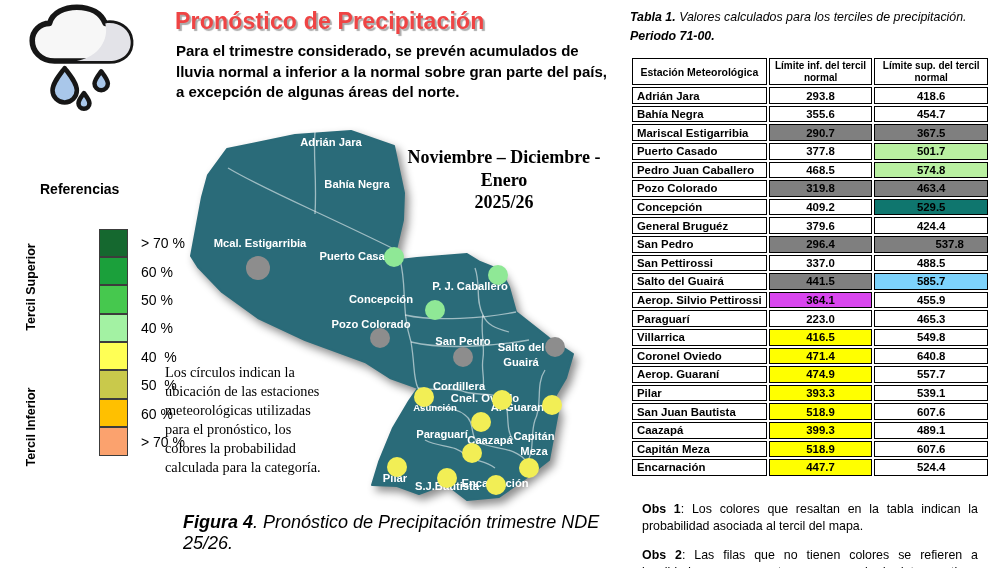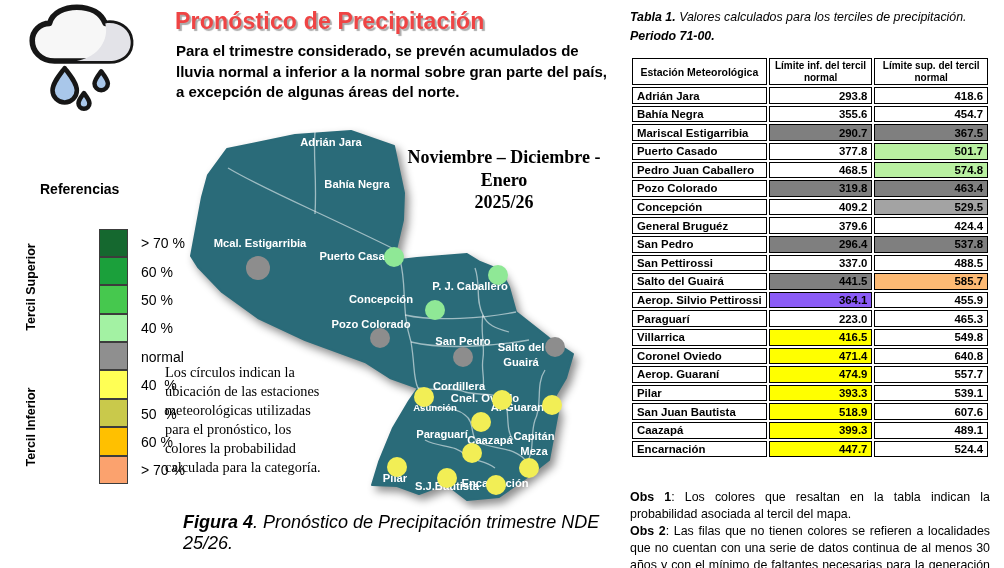--- a/index.html
+++ b/index.html
@@ -37,24 +37,24 @@
   
   #table-block{left:630px;top:8px;width:360px;}
   #table-title{font-size:12.4px;font-style:italic;line-height:1.5;}
   #table-title .tb{font-weight:bold;}
   #terciles-table{border-collapse:separate;border-spacing:2px;margin-top:11px;}
   #terciles-table th,#terciles-table td{border:1px solid #000;padding:0 4px;box-sizing:border-box;}
   #terciles-table th{font-size:10px;font-weight:bold;text-align:center;padding:1px 2px;line-height:1.15;}
   #terciles-table th.st{font-size:10.5px;}
   #terciles-table td{height:16.6px;font-size:11.4px;font-weight:bold;white-space:nowrap;}
   td.name{width:134px;text-align:left;}
-  td.val{width:128px;text-align:right;}
+  td.val{width:128px;text-align:center;}
   #obs-block{left:630px;top:489px;width:360px;font-size:12.4px;line-height:1.38;text-align:justify;}
   #obs-block b{font-weight:bold;}
-  #obs-block p{margin:0;}
+  #obs-block p{margin:12px;}
 </style>
 </head>
 <body>
 
 <svg class="abs" id="rain-icon" style="left:16px;top:4px;" width="142" height="122" viewBox="0 0 140 120">
   <path d="M 38,56 C 24,56 16,46 16,36 C 16,26 24,19 33,19 C 36,8 48,3 60,3
            C 74,3 84,9 88,19 C 100,17 112,24 113,36 C 114,48 105,56 92,56 Z" fill="#f7f7f7" stroke="#161616" stroke-width="5.5" stroke-linejoin="round"></path>
   <path d="M 88,19 C 100,17 112,24 113,36 C 114,48 105,56 92,56 L 60,56 C 82,52 92,34 88,19 Z" fill="#e3e3e8"></path>
   <g fill="#a9c7ea" stroke="#161616" stroke-width="4.5" stroke-linejoin="round">
     <path transform="translate(48,79)" d="M0,-16 C6,-8 12,-1 12,6 a12,12 0 1,1 -24,0 C-12,-1 -6,-8 0,-16 Z"></path>
@@ -78,24 +78,20 @@
       <div class="legend-swatch" style="background: rgb(27, 160, 59);"></div>
       <div class="legend-label">60 %</div>
     </div>
     <div class="legend-row">
       <div class="legend-swatch" style="background: rgb(70, 200, 78);"></div>
       <div class="legend-label">50 %</div>
     </div>
     <div class="legend-row">
       <div class="legend-swatch" style="background: rgb(163, 242, 163);"></div>
       <div class="legend-label">40 %</div>
-    </div>
-    <div class="legend-row">
-      <div class="legend-swatch" style="background: rgb(143, 143, 143);"></div>
-      <div class="legend-label">normal</div>
     </div>
     <div class="legend-row">
       <div class="legend-swatch" style="background: rgb(255, 255, 85);"></div>
       <div class="legend-label">40  %</div>
     </div>
     <div class="legend-row">
       <div class="legend-swatch" style="background: rgb(201, 201, 75);"></div>
       <div class="legend-label">50  %</div>
     </div>
     <div class="legend-row">
@@ -231,45 +227,45 @@
           <td class="val" style="background: rgb(185, 240, 161);">574.8</td>
         </tr>
         <tr>
           <td class="name">Pozo Colorado</td>
           <td class="val" style="background: rgb(127, 127, 127);">319.8</td>
           <td class="val" style="background: rgb(127, 127, 127);">463.4</td>
         </tr>
         <tr>
           <td class="name">Concepción</td>
           <td class="val">409.2</td>
-          <td class="val" style="background: #a3a3a3;">529.5</td>
+          <td class="val" style="background: #0f766e;">529.5</td>
         </tr>
         <tr>
           <td class="name">General Bruguéz</td>
           <td class="val">379.6</td>
           <td class="val">424.4</td>
         </tr>
         <tr>
           <td class="name">San Pedro</td>
           <td class="val" style="background: rgb(127, 127, 127);">296.4</td>
           <td class="val" style="background: rgb(127, 127, 127); padding-left: 41px;">537.8</td>
         </tr>
         <tr>
           <td class="name">San Pettirossi</td>
           <td class="val">337.0</td>
           <td class="val">488.5</td>
         </tr>
         <tr>
           <td class="name">Salto del Guairá</td>
           <td class="val" style="background: rgb(127, 127, 127);">441.5</td>
-          <td class="val" style="background: #fdba74;">585.7</td>
+          <td class="val" style="background: #7dd3fc;">585.7</td>
         </tr>
         <tr>
           <td class="name">Aerop. Silvio Pettirossi</td>
-          <td class="val" style="background: #8b5cf6; margin-top: 36px;">364.1</td>
+          <td class="val" style="background: #d946ef; margin-top: 36px;">364.1</td>
           <td class="val">455.9</td>
         </tr>
         <tr>
           <td class="name">Paraguarí</td>
           <td class="val">223.0</td>
           <td class="val">465.3</td>
         </tr>
         <tr>
           <td class="name">Villarrica</td>
           <td class="val" style="background: rgb(255, 255, 0);">416.5</td>
@@ -292,20 +288,25 @@
         </tr>
         <tr>
           <td class="name">San Juan Bautista</td>
           <td class="val" style="background: rgb(255, 255, 0);">518.9</td>
           <td class="val">607.6</td>
         </tr>
         <tr>
           <td class="name">Caazapá</td>
           <td class="val" style="background: rgb(255, 255, 0);">399.3</td>
           <td class="val">489.1</td>
+        </tr>
+        <tr>
+          <td class="name">Capitán Meza</td>
+          <td class="val" style="background: rgb(255, 255, 0);">518.9</td>
+          <td class="val">607.6</td>
         </tr>
         <tr>
           <td class="name">Encarnación</td>
           <td class="val" style="background: rgb(255, 255, 0);">447.7</td>
           <td class="val">524.4</td>
         </tr>
       </tbody>
   </table>
 </div>
 

